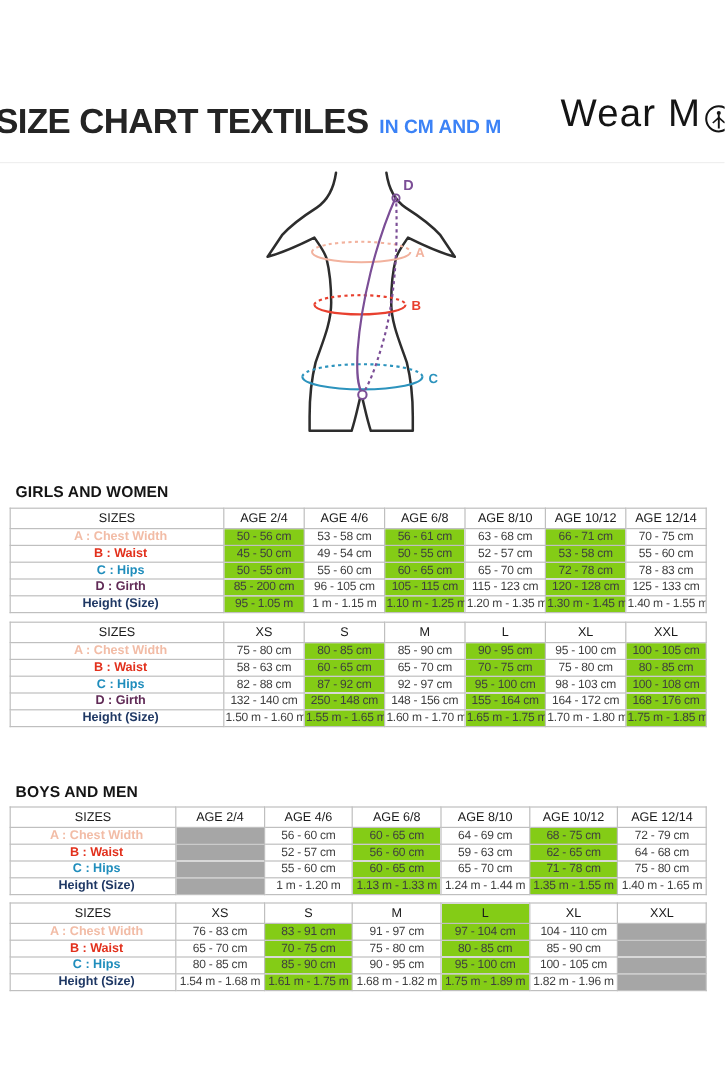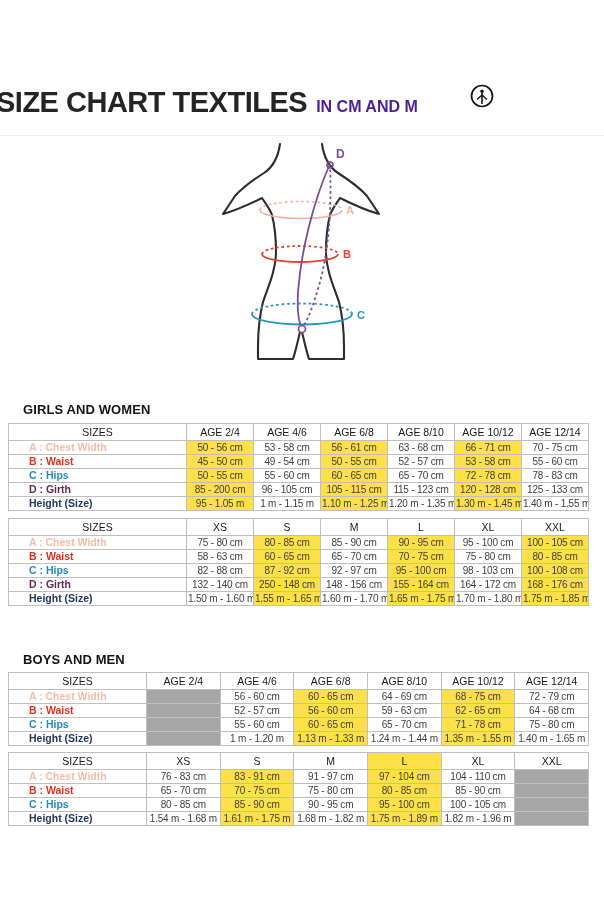--- a/index.html
+++ b/index.html
@@ -3,58 +3,59 @@
 <meta charset="utf-8">
 <style>
   html,body{margin:0;padding:0;background:#fff;}
   .page{
     position:relative;width:604px;height:906px;margin:4px auto;background:#fff;
     overflow:hidden;font-family:"Liberation Sans",sans-serif;
   }
   
   .title-row{position:absolute;left:-4px;top:82px;display:flex;align-items:baseline;gap:9px;white-space:nowrap;}
   .main-title{font-size:29px;font-weight:700;color:#242424;letter-spacing:-0.5px;}
-  .sub-title{font-size:16px;font-weight:700;color:#4c1d95;letter-spacing:0;}
+  .sub-title{font-size:16px;font-weight:700;color:#3b82f6;letter-spacing:0;}
   .logo{position:absolute;left:467px;top:72px;display:flex;align-items:center;white-space:nowrap;
         font-size:32px;font-weight:400;color:#141414;letter-spacing:1px;}
   .logo svg{margin:6px 1px 0 2px;}
   .divider{position:absolute;left:0;top:131px;width:604px;height:1px;background:#efefef;}
   
   .diagram{position:absolute;left:180px;top:128px;}
   
-  .section-heading{position:absolute;left:23px;font-size:13px;font-weight:700;color:#141414;letter-spacing:0.1px;}
+  .section-heading{position:absolute;left:13px;font-size:13px;font-weight:700;color:#141414;letter-spacing:0.1px;}
   #girls-heading{top:398px;}
   #boys-heading{top:648px;}
   table.size-table{
     position:absolute;left:8px;width:581px;border-collapse:collapse;table-layout:fixed;
     font-size:10px;color:#3f3f3f;
   }
   #girls-t1{top:419px;} #girls-t2{top:514px;}
   #boys-t1{top:668px;}  #boys-t2{top:748px;}
   .size-table th,.size-table td{
     border:1px solid #bfbfbf;height:13px;line-height:13px;padding:0 1px;
     text-align:center;white-space:nowrap;overflow:hidden;letter-spacing:-0.2px;
   }
   .size-table thead th{height:16px;line-height:16px;font-weight:400;color:#191919;font-size:10.5px;letter-spacing:0;}
-  .size-table td.row-label{text-align:left;padding-left:20px;font-weight:700;font-size:10.5px;letter-spacing:0;}
-  .size-table .shaded{background:#fde047;}
+  .size-table td.row-label{text-align:center;padding-left:7px;font-weight:700;font-size:10.5px;letter-spacing:0;}
+  .size-table .shaded{background:#84cc16;}
   .size-table .blocked{background:#a6a6a6;}
   .size-table .blocked-cont{border-top-color:#a6a6a6;}
 </style>
 </head>
 <body>
 
 <div class="page">
 
   <div class="title-row">
     <span class="main-title">SIZE CHART TEXTILES</span>
     <span class="sub-title">IN CM AND M</span>
   </div>
 
   <div class="logo">
+    <span>Wear M</span>
       <svg width="26" height="26" viewBox="0 0 26 26">
       <circle cx="13" cy="14" r="10.5" fill="none" stroke="#141414" stroke-width="1.7"></circle>
       <circle cx="13" cy="9.2" r="1.7" fill="#141414"></circle>
       <line x1="13" y1="10.5" x2="13" y2="22" stroke="#141414" stroke-width="1.6"></line>
       <line x1="13" y1="13" x2="8" y2="17.5" stroke="#141414" stroke-width="1.4"></line>
       <line x1="13" y1="13" x2="18" y2="17.5" stroke="#141414" stroke-width="1.4"></line>
     </svg>
   </div>
 
   <div class="divider"></div>

